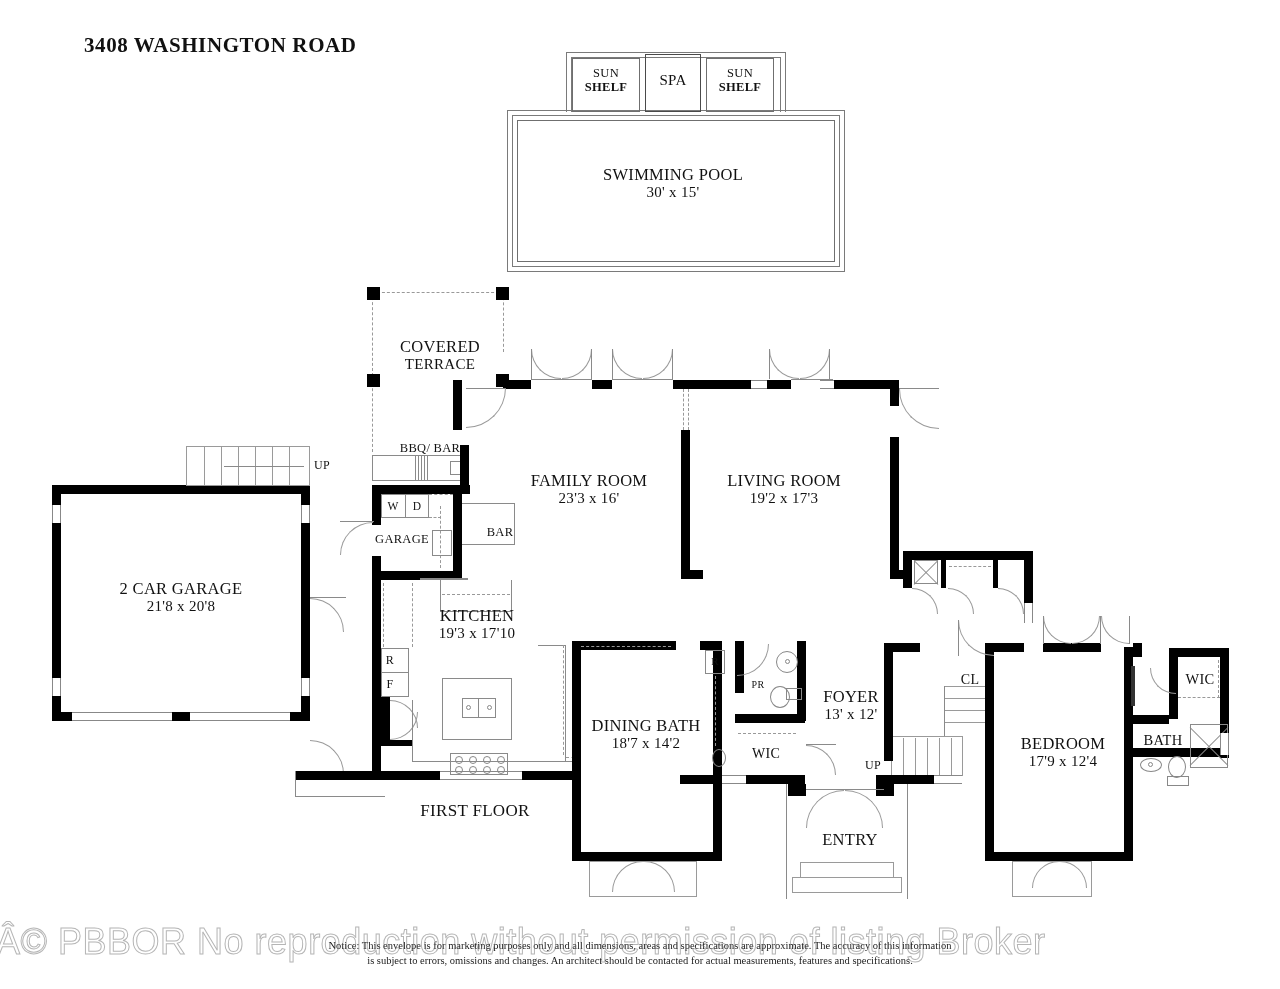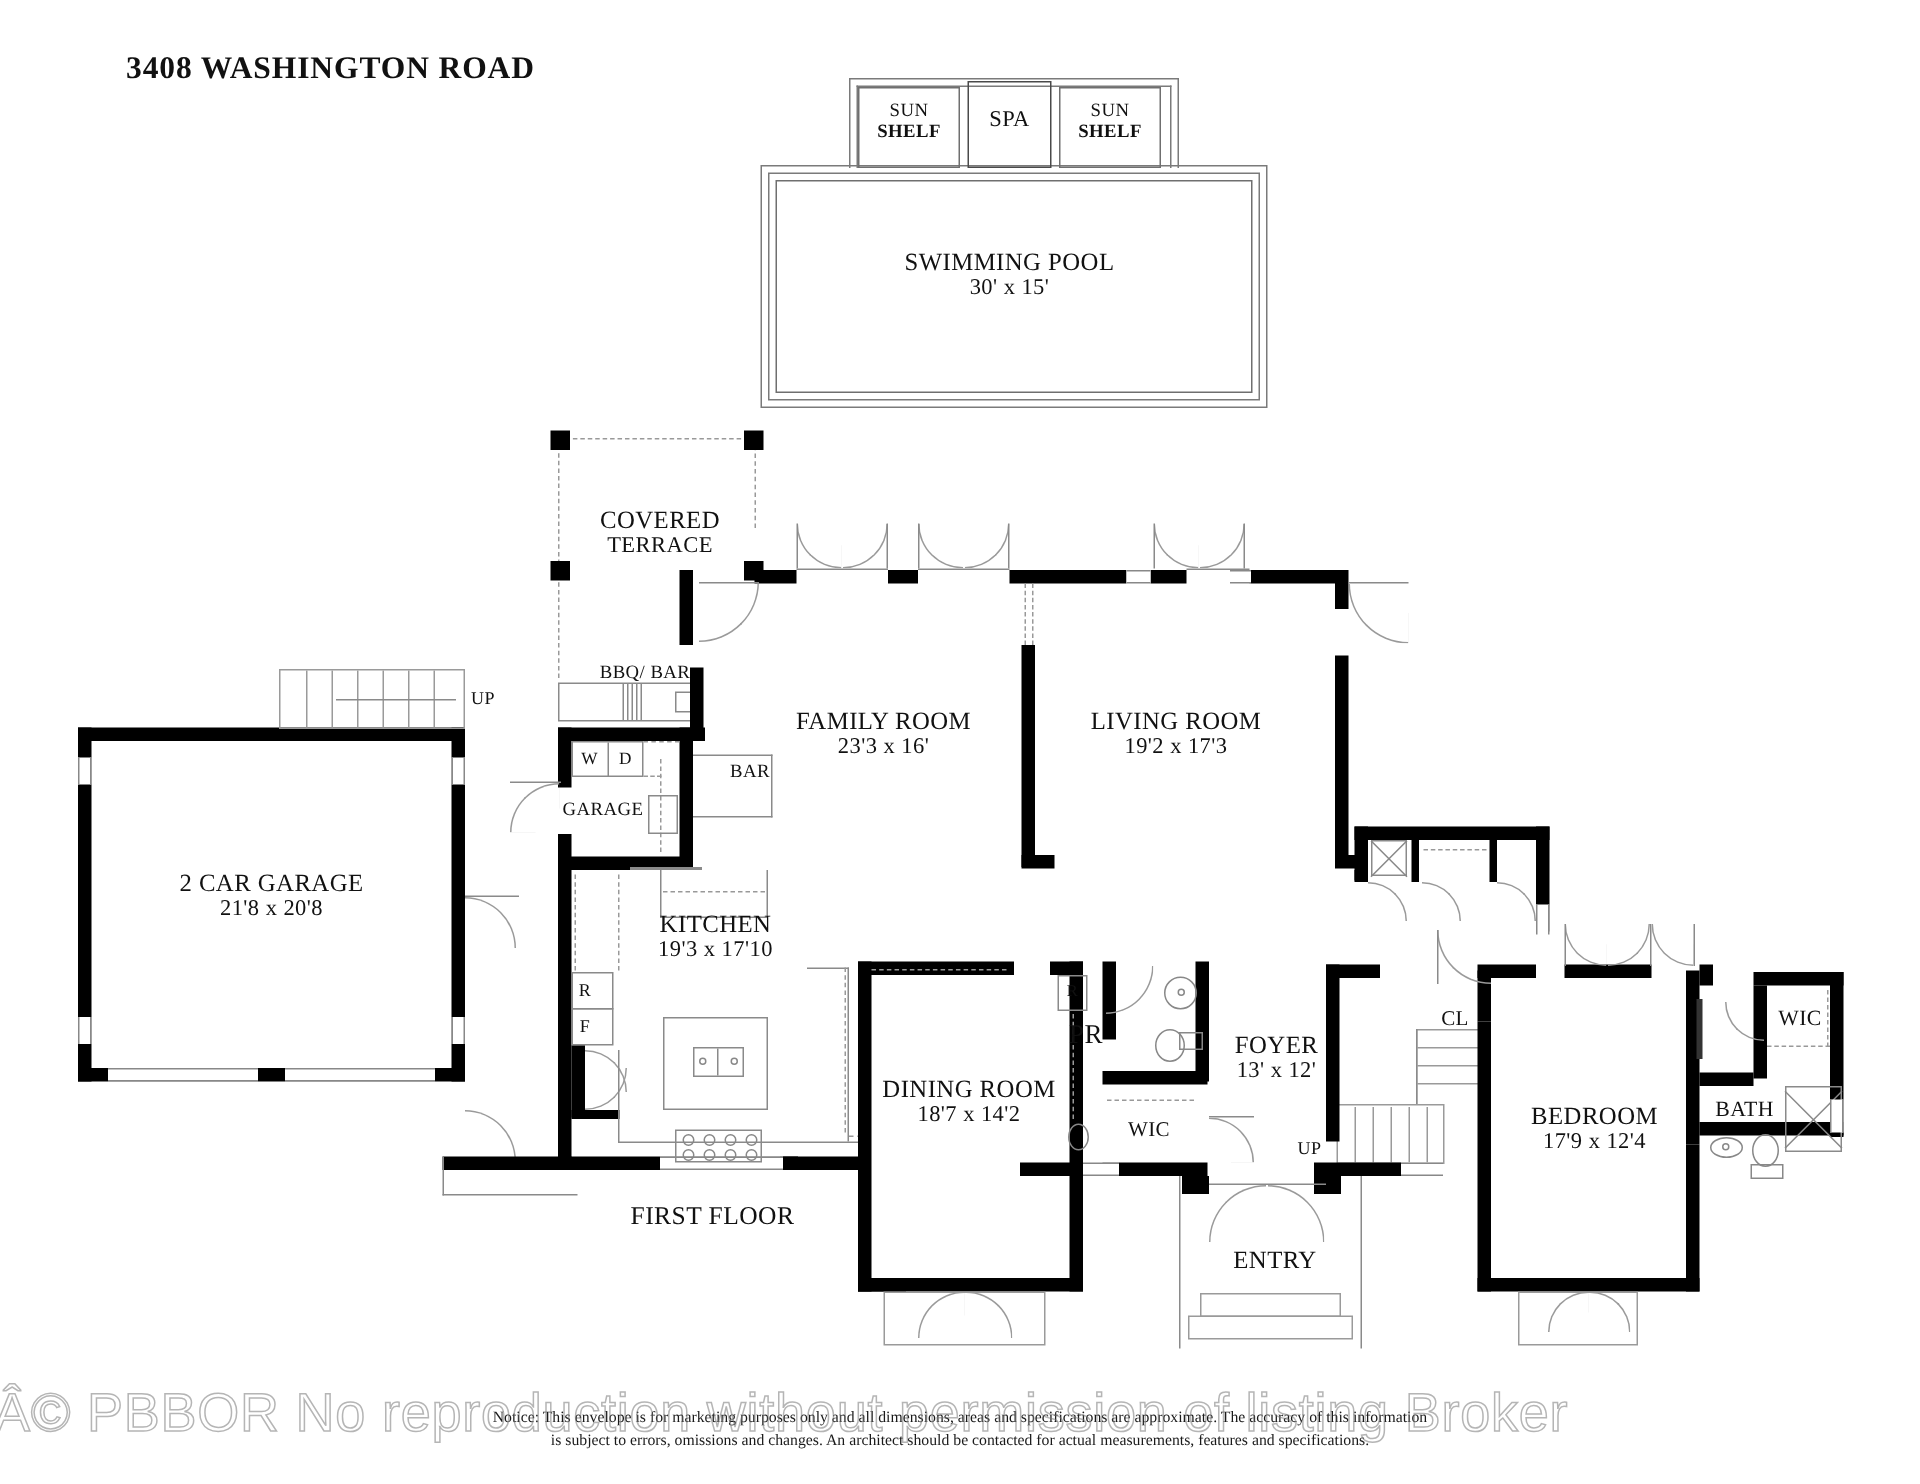--- a/index.html
+++ b/index.html
@@ -174,21 +174,21 @@
     <div class="lbl xs" style="left:417px;top:500px;font-size:11.5px;">D</div>
     <div class="dh" style="left:429px;top:494px;width:24px;"></div>
     <div class="dv" style="left:440px;top:506px;height:62px;"></div>
     <div class="dh" style="left:429px;top:517px;width:12px;"></div>
     <div class="box" style="left:432px;top:530px;width:20px;height:26px;"></div>
     <div class="lbl sm" style="left:402px;top:532px;">GARAGE</div>
     <div class="swing sw-tl" style="left:340px;top:522px;width:33px;height:33px;"></div>
     <div class="t" style="left:340px;top:521px;width:34px;height:1px;"></div>
 
     <div class="box" style="left:462px;top:503px;width:53px;height:42px;border-left:none;"></div>
-    <div class="lbl sm" style="left:500px;top:507px;">BAR</div>
+    <div class="lbl sm" style="left:500px;top:525px;">BAR</div>
   </div>
 
   <div>
 
     <div class="w" style="left:503px;top:380px;width:28px;height:9px;"></div>
     <div class="w" style="left:592px;top:380px;width:20px;height:9px;"></div>
     <div class="w" style="left:673px;top:380px;width:78px;height:9px;"></div>
     <div class="w" style="left:767px;top:380px;width:24px;height:9px;"></div>
     <div class="w" style="left:833px;top:380px;width:57px;height:9px;"></div>
 
@@ -300,39 +300,39 @@
     <div class="w" style="left:713px;top:781px;width:9px;height:80px;"></div>
     <div class="w" style="left:572px;top:852px;width:150px;height:9px;"></div>
     <div class="w" style="left:572px;top:852px;width:32px;height:9px;"></div>
     <div class="dh" style="left:581px;top:646px;width:90px;"></div>
     <div class="dv" style="left:563px;top:645px;height:110px;"></div>
 
     <div class="box" style="left:589px;top:861px;width:108px;height:36px;border-color:#9a9a9a;"></div>
     <div class="swing sw-tl" style="left:612px;top:861px;width:31px;height:31px;"></div>
     <div class="swing sw-tr" style="left:644px;top:861px;width:31px;height:31px;"></div>
     <div class="lbl big" style="left:646px;top:717px;">
-      <span>DINING ROOM</span><span class="dim">18'7 x 14'2</span>
+      <span>DINING BATH</span><span class="dim">18'7 x 14'2</span>
     </div>
   </div>
 
   <div>
     <div class="box" style="left:705px;top:650px;width:20px;height:24px;"></div>
     <div class="lbl xs" style="left:715px;top:655px;font-size:11px;">R</div>
     <div class="dv" style="left:715px;top:676px;height:70px;"></div>
     <div class="oval" style="left:712px;top:749px;width:14px;height:18px;"></div>
 
     <div class="w" style="left:735px;top:641px;width:9px;height:52px;"></div>
     <div class="w" style="left:797px;top:641px;width:9px;height:80px;"></div>
     <div class="w" style="left:735px;top:714px;width:70px;height:9px;"></div>
     <div class="oval" style="left:776px;top:651px;width:22px;height:22px;"></div>
     <div class="dot" style="left:785px;top:659px;width:5px;height:5px;"></div>
     <div class="oval" style="left:770px;top:686px;width:20px;height:22px;"></div>
     <div class="t" style="left:786px;top:688px;width:14px;height:10px;border:1px solid #888;background:transparent;"></div>
     <div class="swing sw-br" style="left:737px;top:644px;width:32px;height:32px;"></div>
-    <div class="lbl sm" style="left:724px;top:679px;font-size:18px;">PR</div>
+    <div class="lbl sm" style="left:758px;top:679px;font-size:10px;">PR</div>
 
     <div class="dh" style="left:738px;top:733px;width:58px;"></div>
     <div class="lbl sm" style="left:766px;top:746px;font-size:14px;">WIC</div>
     <div class="swing sw-tr" style="left:806px;top:745px;width:30px;height:30px;"></div>
     <div class="t" style="left:806px;top:744px;width:30px;height:1px;"></div>
     <div class="w" style="left:735px;top:775px;width:70px;height:9px;"></div>
     <div class="w" style="left:680px;top:775px;width:42px;height:9px;"></div>
     <div class="win" style="left:722px;top:775px;width:24px;height:9px;"></div>
     <div class="w" style="left:788px;top:784px;width:18px;height:12px;"></div>
   </div>

